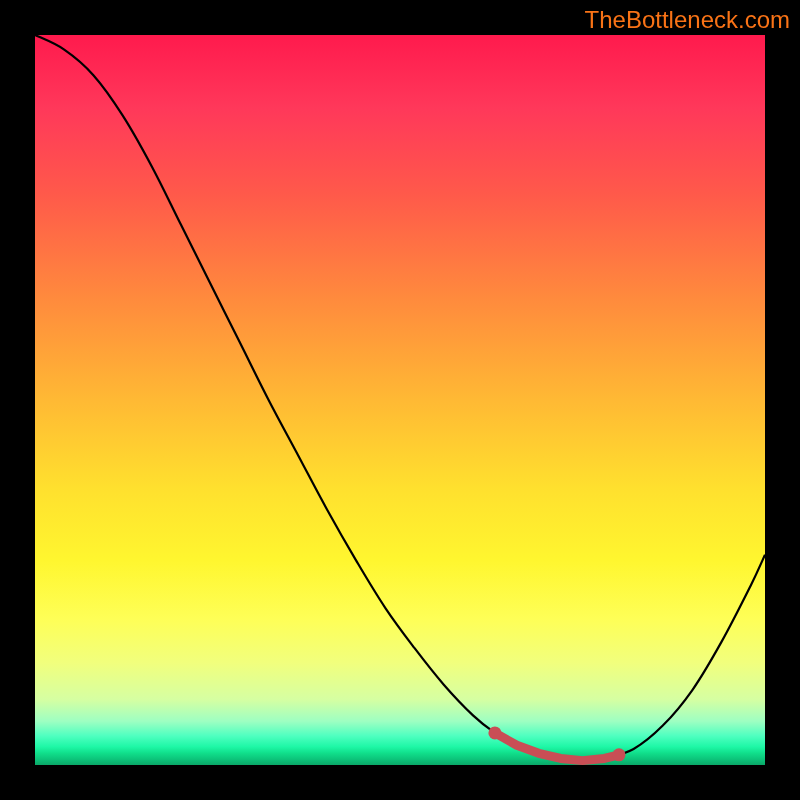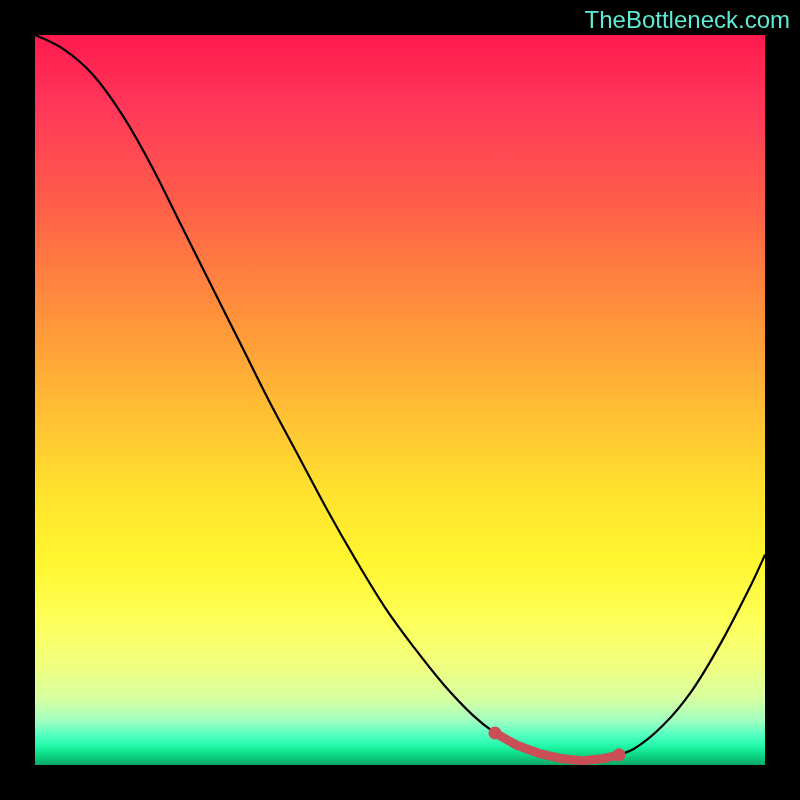--- a/index.html
+++ b/index.html
@@ -40,21 +40,21 @@
       #4fffc0 96%,
       #1ef7a6 97.5%,
       #10de8a 98.4%,
       #0cc47a 99.2%,
       #0aa868 100%);
   }
   .watermark {
     position: absolute;
     top: 6px;
     right: 10px;
-    color: #5eead4;
+    color: #f97316;
     font-size: 24px;
     font-weight: 500;
     user-select: none;
   }
   svg.curve {
     position: absolute;
     left: 0;
     top: 0;
     width: 730px;
     height: 730px;

